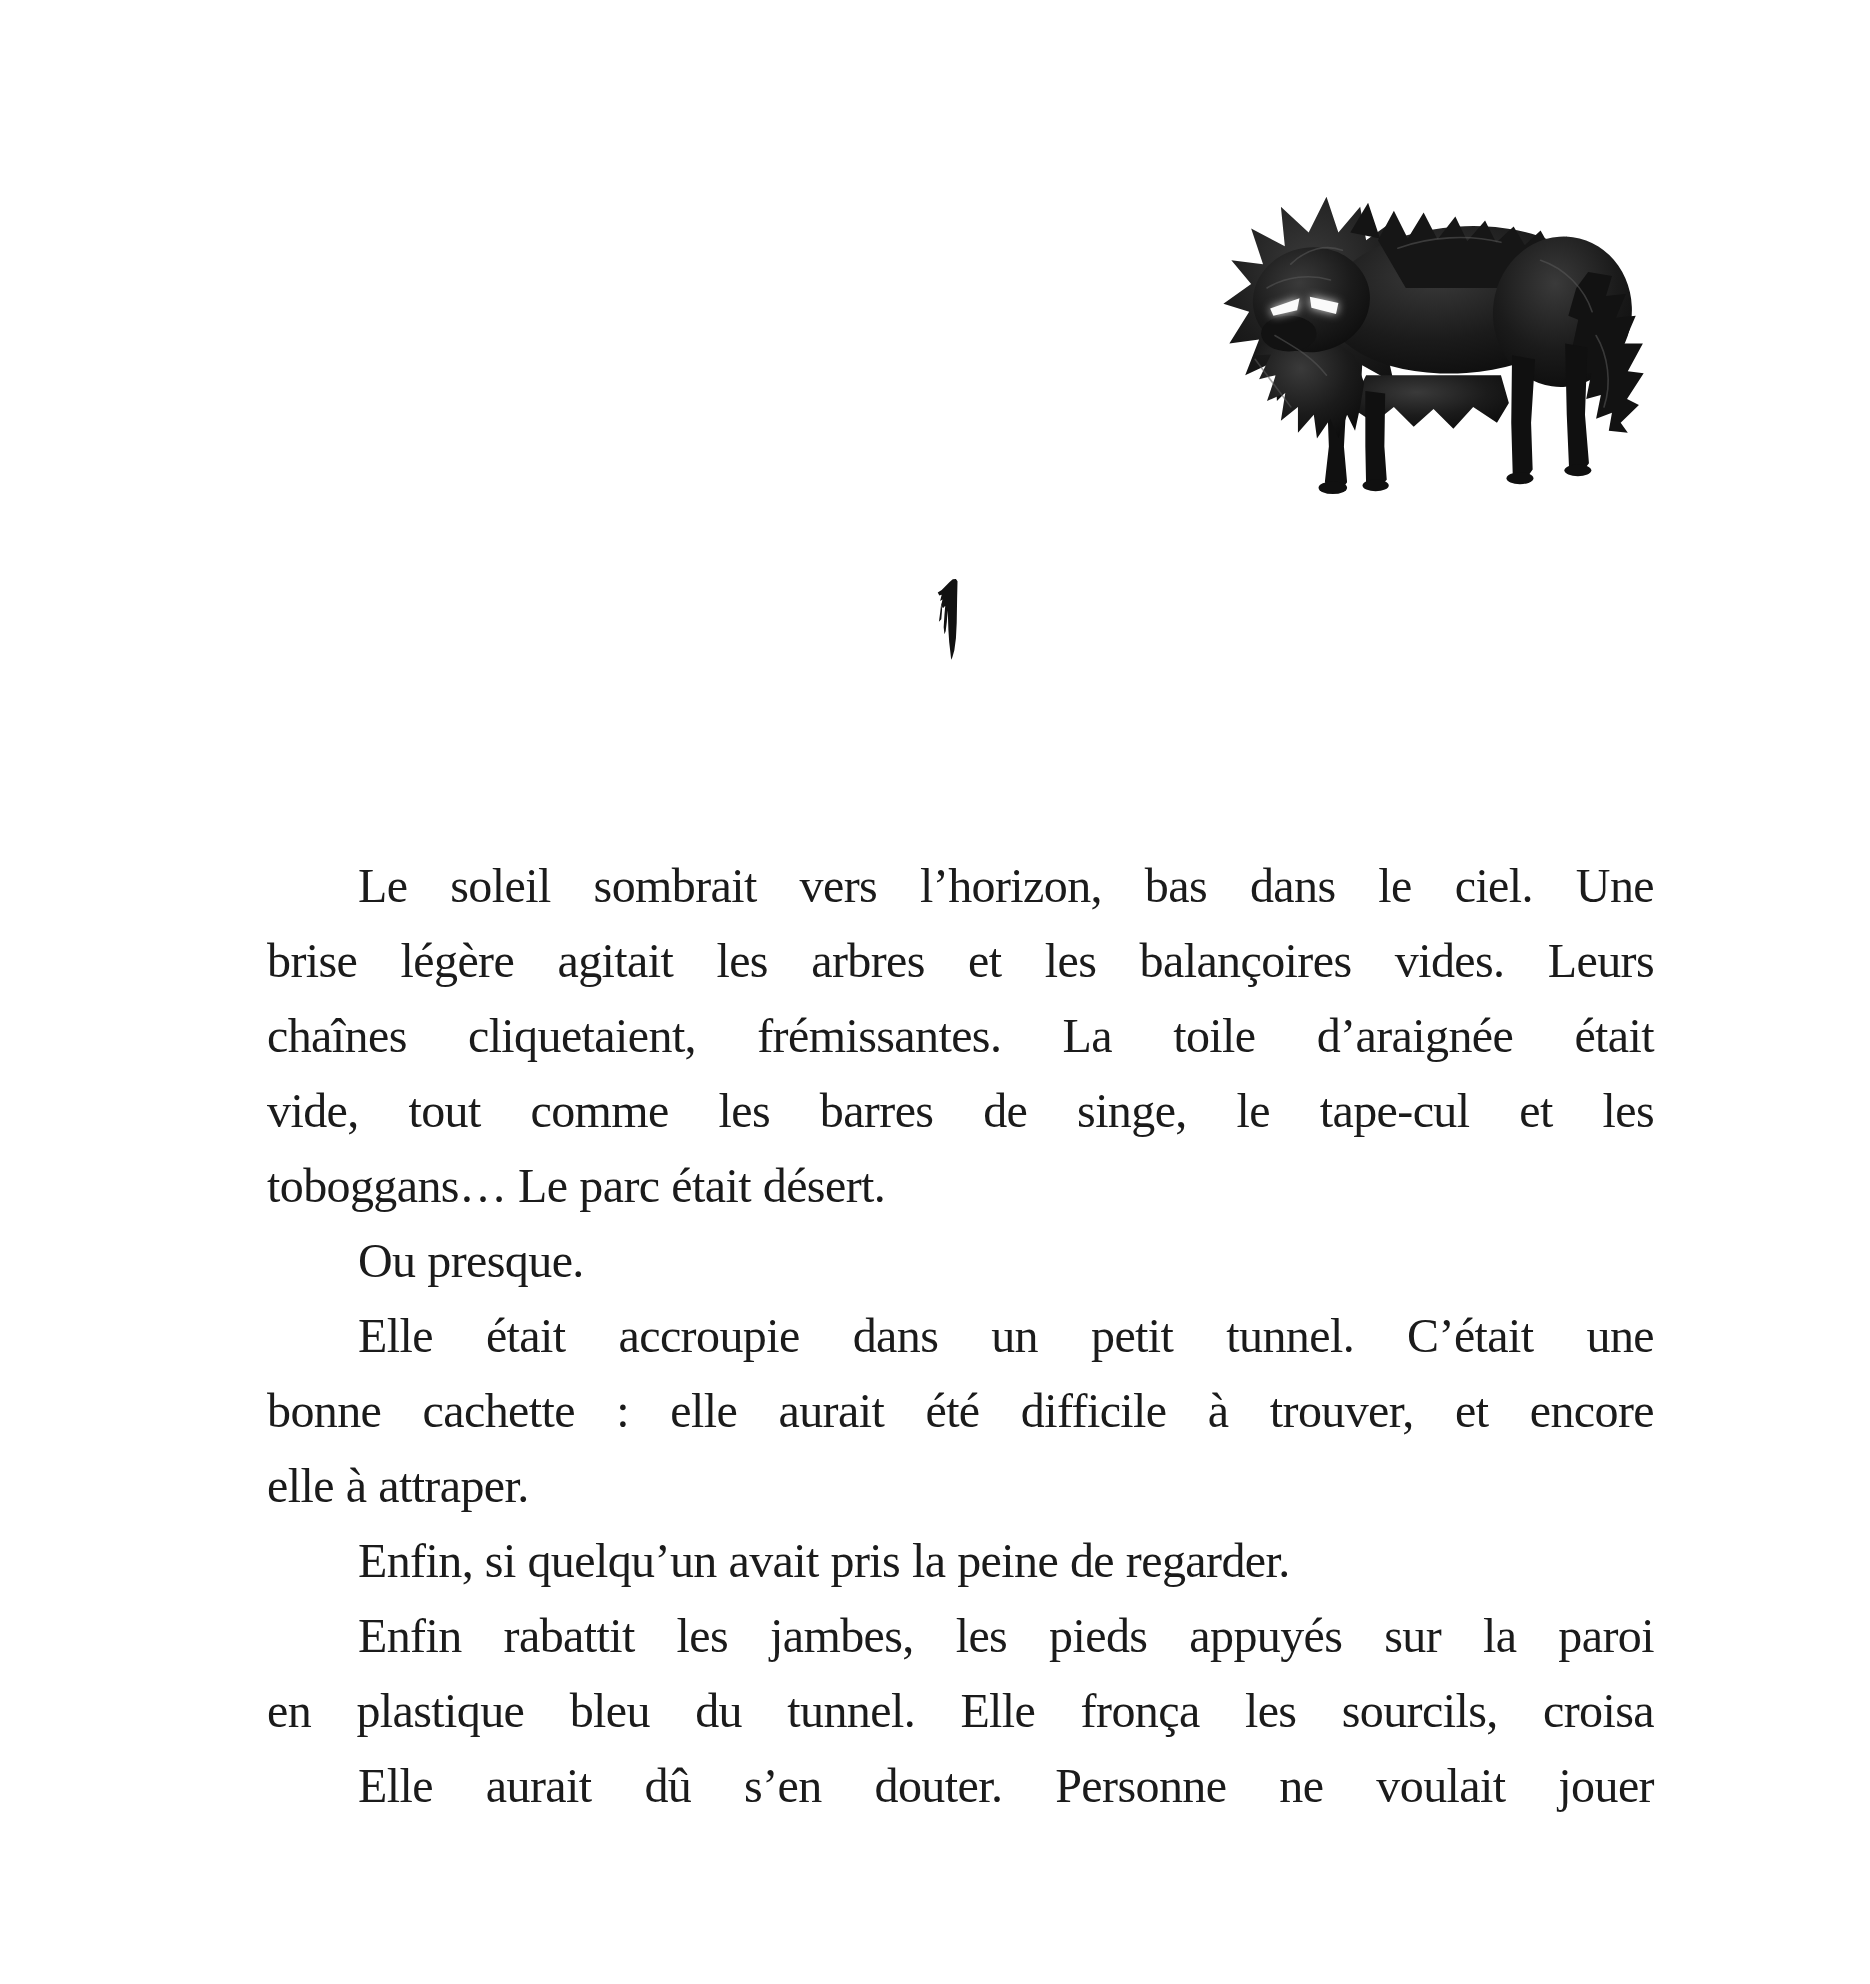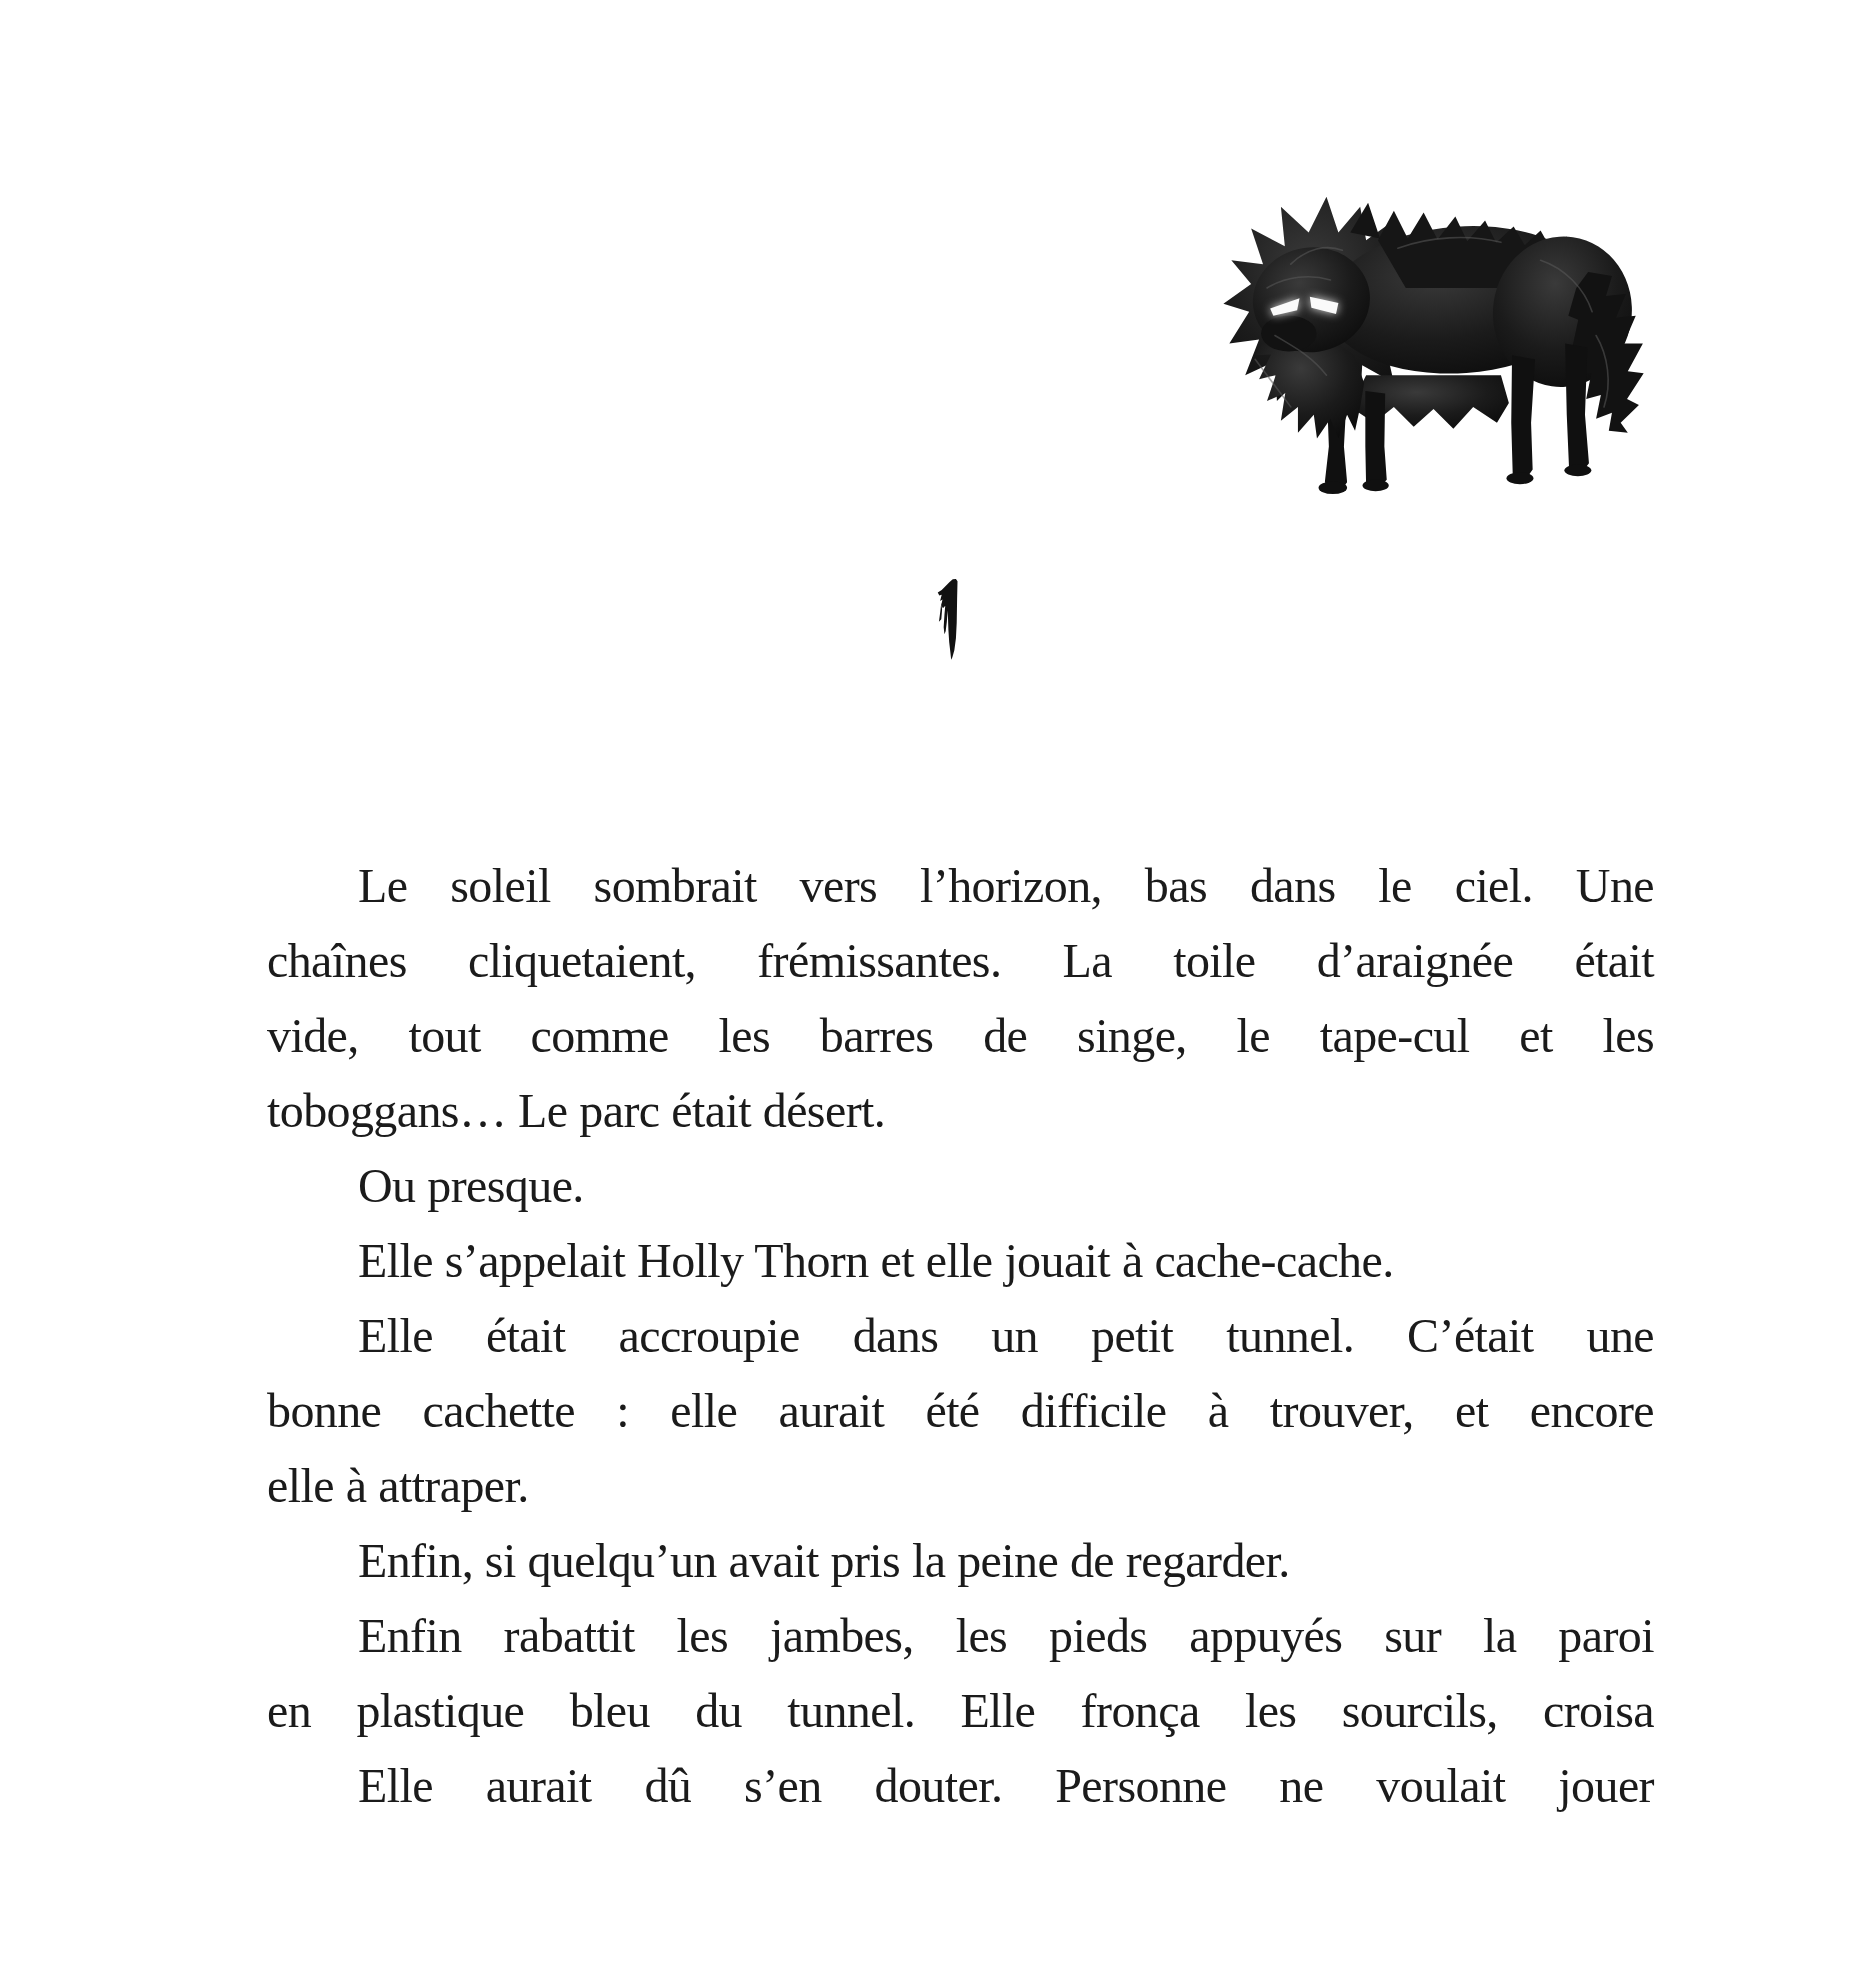--- a/index.html
+++ b/index.html
@@ -118,25 +118,25 @@
   <div class="chapter">
     <svg viewBox="0 0 110 220" aria-hidden="true">
       <path fill="#111111" d="M70,10 L74,16 L73,60 L72,120 L70,160 L66,190 L61,208 L58,214 L56,196 L53,170 L51,140 L50,110 L49,90 L47,118 L44,142 L41,150 L39,132 L41,100 L43,78 L37,84 L33,76 L36,62 L30,66 L34,50 L28,52 L24,44 L34,38 L44,28 L54,18 L62,11 Z"></path>
       <path fill="#111111" d="M33,70 L30,96 L27,118 L33,112 L35,88 Z"></path>
     </svg>
 
   </div>
 
   <div class="bodytext">
       <div class="line first"><span>Le soleil sombrait vers l’horizon, bas dans le ciel. Une</span></div>
+      <div class="line"><span>brise légère agitait les arbres et les balançoires vides. Leurs</span></div>
       <div class="line"><span>chaînes cliquetaient, frémissantes. La toile d’araignée était</span></div>
       <div class="line"><span>vide, tout comme les barres de singe, le tape-cul et les</span></div>
       <div class="line last"><span>toboggans… Le parc était désert.</span></div>
       <div class="line first last"><span>Ou presque.</span></div>
-      <div class="line first last"><span>Elle s’appelait Holly Thorn et elle jouait à cache-cache.</span></div>
       <div class="line first"><span>Elle était accroupie dans un petit tunnel. C’était une</span></div>
       <div class="line"><span>bonne cachette : elle aurait été difficile à trouver, et encore</span></div>
       <div class="line last"><span>elle à attraper.</span></div>
       <div class="line first last"><span>Enfin, si quelqu’un avait pris la peine de regarder.</span></div>
       <div class="line first"><span>Enfin rabattit les jambes, les pieds appuyés sur la paroi</span></div>
       <div class="line"><span>en plastique bleu du tunnel. Elle fronça les sourcils, croisa</span></div>
       <div class="line first"><span>Elle aurait dû s’en douter. Personne ne voulait jouer</span></div>
     </div>
 
 </div>

